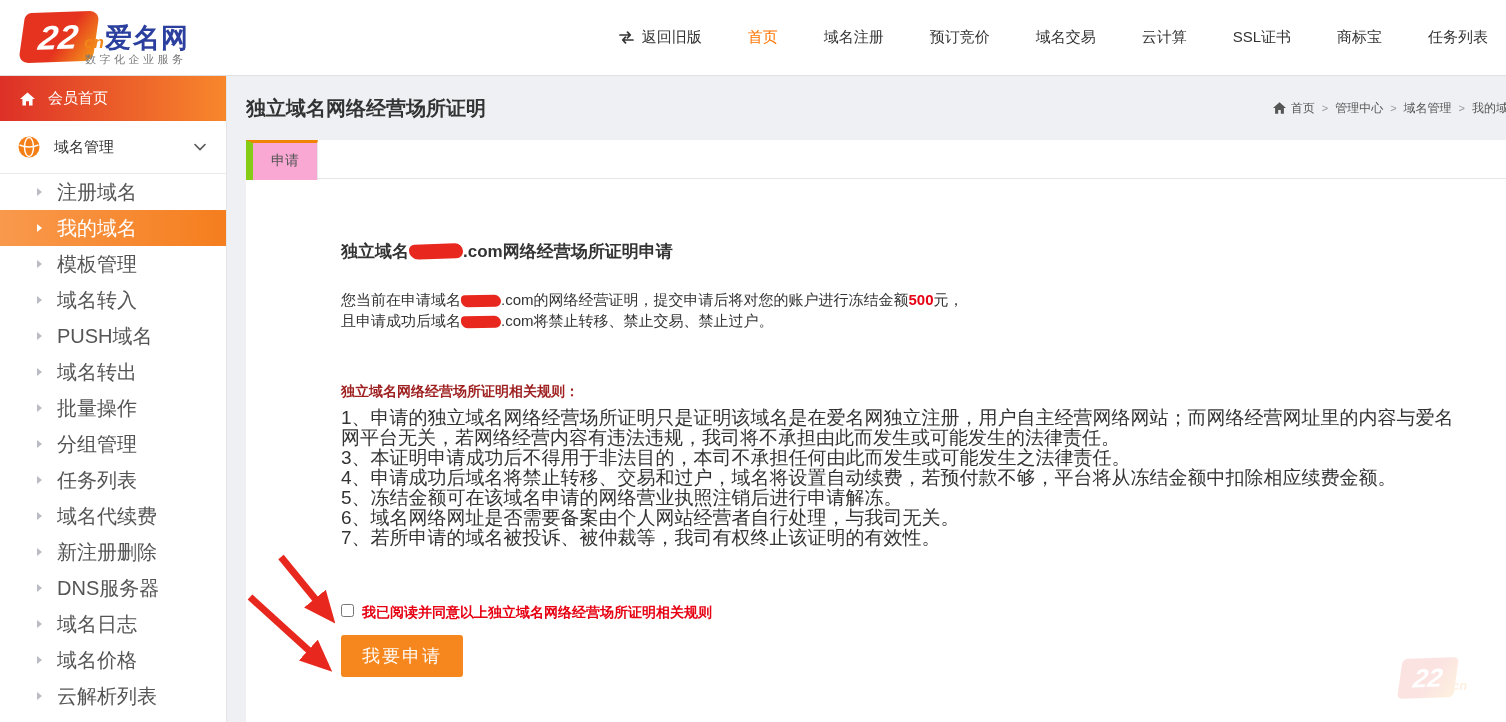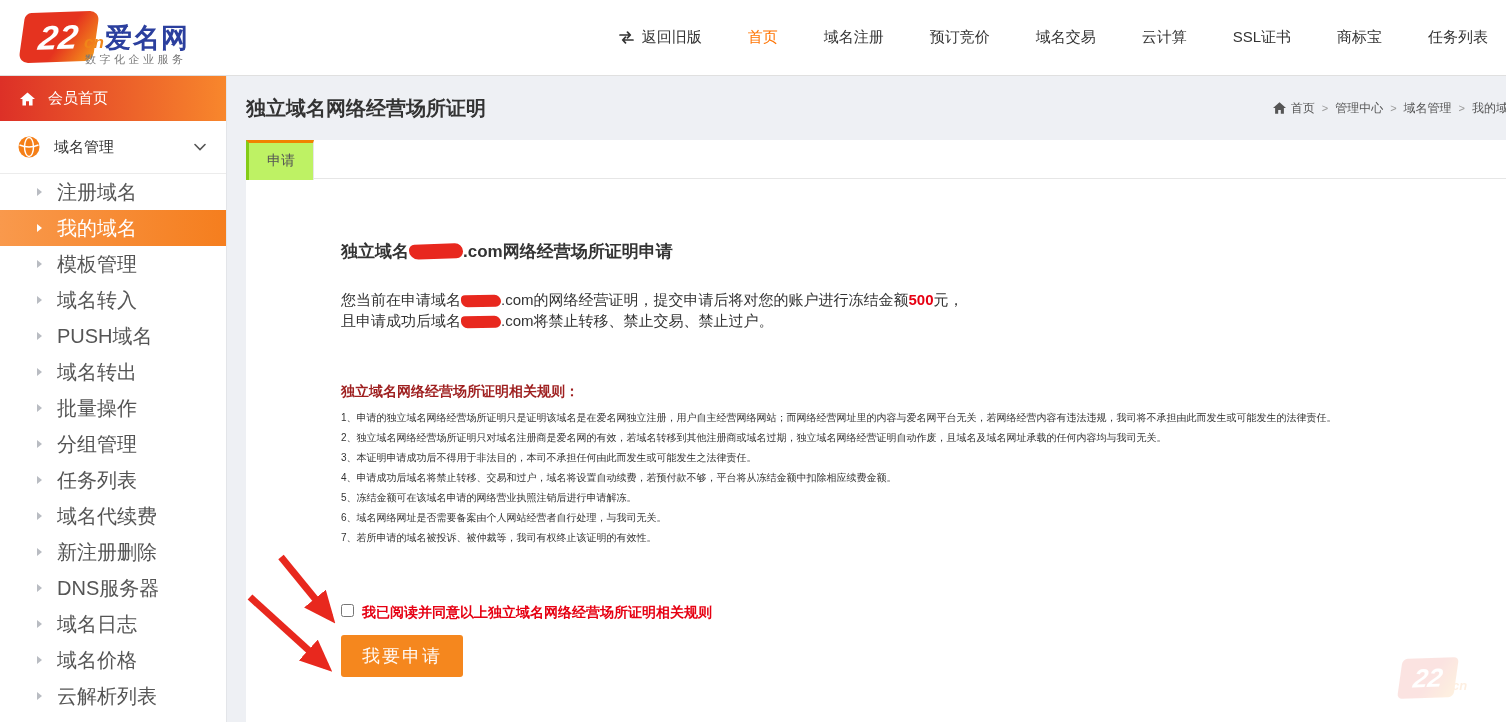--- a/index.html
+++ b/index.html
@@ -66,31 +66,31 @@
   .page-header { height:64px; display:flex; align-items:center; justify-content:space-between; }
   .page-title { font-size:20px; color:#333; }
   .breadcrumb { display:flex; align-items:center; font-size:12px; color:#555; white-space:nowrap; margin-right:-14px; }
   .breadcrumb .crumb { cursor:pointer; }
   .breadcrumb .crumb.current { cursor:default; }
   .breadcrumb .sep { color:#999; margin:0 7px; font-size:11px; }
   .breadcrumb svg { margin-right:5px; }
 
   .tabbar { height:39px; background:#fff; border-bottom:1px solid #e6e6e6; position:relative; }
   .tab-active {
-    display:inline-block; height:40px; padding:0 18px; background:#bef264;
-    border-top:3px solid #f08300; border-left:3px solid #84cc16; border-right:1px solid #e6e6e6;
+    display:inline-block; height:40px; padding:0 18px; background:#f9a8d4;
+    border-top:3px solid #f08300; border-left:7px solid #84cc16; border-right:1px solid #e6e6e6;
     font-size:14px; color:#555; line-height:34px; position:relative; z-index:2; cursor:pointer; margin-left:0;
   }
 
   .panel { background:#fff; height:543px; padding:61px 35px 0 95px; }
   .apply-heading { font-size:17px; font-weight:bold; color:#333; margin-bottom:26px; }
   .intro { font-size:15px; line-height:21px; color:#333; margin-bottom:52px; }
   .amount { color:#e60012; font-weight:bold; }
   .rules-title { font-size:14px; font-weight:bold; color:#9e1f1f; margin-bottom:7px; }
-  .rules { font-size:10px; line-height:20px; color:#333; max-width:1135px; }
+  .rules { font-size:19px; line-height:20px; color:#333; max-width:1135px; }
   .agree-row { margin-top:56px; display:flex; }
   .agree-row input { width:13px; height:13px; margin-right:8px; cursor:pointer; }
   .agree-label { color:#e60012; font-weight:bold; font-size:14px; cursor:pointer; }
   .apply-btn {
     margin-top:13px; display:inline-block; background:#f5871e; border:none; border-radius:3px;
     color:rgba(255,255,255,.95); font-size:18px; padding:9px 21px; cursor:pointer;
     font-family:inherit; letter-spacing:2px;
   }
 
   .redact { display:inline-block; background:#e8281e; vertical-align:-2px; }
@@ -256,21 +256,20 @@
         <span>您当前在申请域名</span><span class="redact redact-sm"></span><span>.com的网络经营证明，提交申请后将对您的账户进行冻结金额</span><span class="amount">500</span><span>元，</span>
       </div>
       <div>
         <span>且申请成功后域名</span><span class="redact redact-sm"></span><span>.com将禁止转移、禁止交易、禁止过户。</span>
       </div>
     </div>
 
     <div class="rules-title">独立域名网络经营场所证明相关规则：</div>
     <div class="rules">
       <div>1、申请的独立域名网络经营场所证明只是证明该域名是在爱名网独立注册，用户自主经营网络网站；而网络经营网址里的内容与爱名网平台无关，若网络经营内容有违法违规，我司将不承担由此而发生或可能发生的法律责任。</div>
-      <div>2、独立域名网络经营场所证明只对域名注册商是爱名网的有效，若域名转移到其他注册商或域名过期，独立域名网络经营证明自动作废，且域名及域名网址承载的任何内容均与我司无关。</div>
       <div>3、本证明申请成功后不得用于非法目的，本司不承担任何由此而发生或可能发生之法律责任。</div>
       <div>4、申请成功后域名将禁止转移、交易和过户，域名将设置自动续费，若预付款不够，平台将从冻结金额中扣除相应续费金额。</div>
       <div>5、冻结金额可在该域名申请的网络营业执照注销后进行申请解冻。</div>
       <div>6、域名网络网址是否需要备案由个人网站经营者自行处理，与我司无关。</div>
       <div>7、若所申请的域名被投诉、被仲裁等，我司有权终止该证明的有效性。</div>
     </div>
 
     <div class="agree-row">
       <input type="checkbox" style="">
       <span class="agree-label">我已阅读并同意以上独立域名网络经营场所证明相关规则</span>

